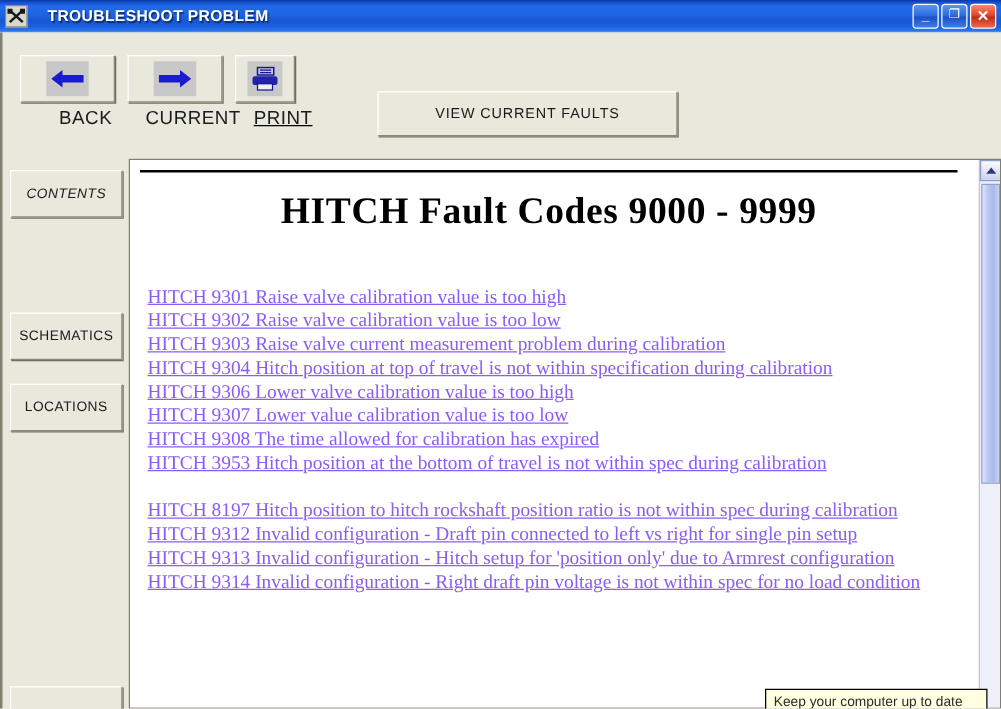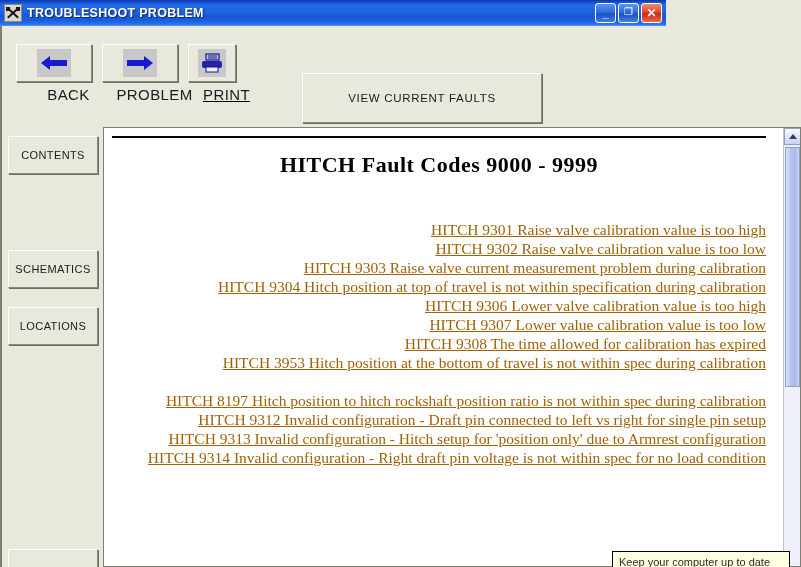--- a/index.html
+++ b/index.html
@@ -16,29 +16,30 @@
     height: 567px;
     overflow: hidden;
     background: #e8e8dc;
     box-sizing: border-box;
   }
 
   
   .titlebar {
     position: absolute;
     left: 0; top: 0;
-    width: 666px;
+    width: 801px;
     height: 26px;
     background: linear-gradient(180deg,
         #0a36a6 0%, #1452cf 8%, #246ae8 20%,
         #1d62e0 48%, #1656d4 62%, #1b5ede 80%, #2a74ee 94%, #5a9bf5 100%);
     display: flex;
     align-items: center;
     box-sizing: border-box;
     padding: 0 2px 0 2px;
+    gap: 11px;
   }
   .app-icon {
     width: 18px;
     height: 18px;
     margin: 0 5px 0 2px;
     background: #d8d8cc;
     border: 1px solid #8b8b7d;
     box-sizing: border-box;
     position: relative;
     flex: 0 0 auto;
@@ -157,21 +158,21 @@
     color: #1b1b1b;
     letter-spacing: 0.4px;
     margin-left: 29px;
   }
   .arrow-svg { display: block; }
   .faults-btn {
     position: absolute;
     left: 300px;
     top: 47px;
     width: 240px;
-    height: 50px;
+    height: 36px;
     background: #e8e8dc;
     border-top: 1px solid #ffffff;
     border-left: 1px solid #ffffff;
     border-right: 1px solid #8a8a7a;
     border-bottom: 1px solid #8a8a7a;
     box-shadow: 1px 1px 0 #6e6e60;
     box-sizing: border-box;
     display: flex;
     align-items: center;
     justify-content: center;
@@ -241,40 +242,39 @@
     box-sizing: border-box;
     padding: 0 8px;
   }
   .doc hr {
     border: none;
     border-top: 2px solid #000000;
     margin: 8px 0 0 0;
   }
   .doc-title {
     font-family: "Liberation Serif", serif;
-    font-size: 22px;
+    font-size: 30px;
     font-weight: bold;
     color: #000000;
     text-align: center;
     margin: 14px 0 0 0;
     letter-spacing: 0.5px;
   }
   .link-list {
     margin-top: 42px;
     font-family: "Liberation Serif", serif;
     font-size: 15.5px;
     line-height: 19px;
     padding-left: 6px;
   }
   .doc-link {
-    color: #a16207;
+    color: #8b5cf6;
     text-decoration: underline;
     display: block;
     cursor: default;
-    text-align: right;
   }
   .spacer-line { height: 19px; }
 
   
   .vscroll {
     position: absolute;
     right: 0; top: 0;
     width: 17px;
     height: 438px;
     background: #f0f0f5;
@@ -376,21 +376,21 @@
       </div>
 
       <div class="tool-item">
         <div class="tool-btn">
           <div class="icon-plate">
             <svg class="arrow-svg" width="26" height="16" viewBox="0 0 26 16">
               <polygon points="26,8 17,1 17,5 0,5 0,11 17,11 17,15" fill="#1a1ad0"></polygon>
             </svg>
           </div>
         </div>
-        <div class="tool-label">PROBLEM</div>
+        <div class="tool-label">CURRENT</div>
       </div>
 
       <div class="tool-item" style="width:48px;text-decoration:underline;">
         <div class="tool-btn small">
           <div class="icon-plate" style="width:28px;">
             <svg class="arrow-svg" width="24" height="20" viewBox="0 0 24 20">
               <rect x="6" y="1" width="13" height="6" fill="none" stroke="#15159c" stroke-width="1.2"></rect>
               <line x1="8" y1="3" x2="17" y2="3" stroke="#15159c" stroke-width="1"></line>
               <line x1="8" y1="5" x2="17" y2="5" stroke="#15159c" stroke-width="1"></line>
               <rect x="2" y="8" width="20" height="7" rx="2" fill="#2222aa"></rect>
@@ -402,21 +402,21 @@
       </div>
 
     </div>
 
     <div class="faults-btn">VIEW CURRENT FAULTS</div>
   </div>
 
   <div class="body-area">
 
     <div class="sidebar">
-      <div class="side-btn" style="top:12px;">CONTENTS</div>
+      <div class="side-btn" style="top:12px;font-style:italic;">CONTENTS</div>
       <div class="side-btn" style="top:126px;">SCHEMATICS</div>
       <div class="side-btn" style="top:183px;">LOCATIONS</div>
       <div class="side-btn" style="top:425px;"></div>
     </div>
 
     <div class="content-pane">
       <div class="doc">
         <hr>
         <div class="doc-title">HITCH Fault Codes 9000 - 9999</div>
         <div class="link-list">

